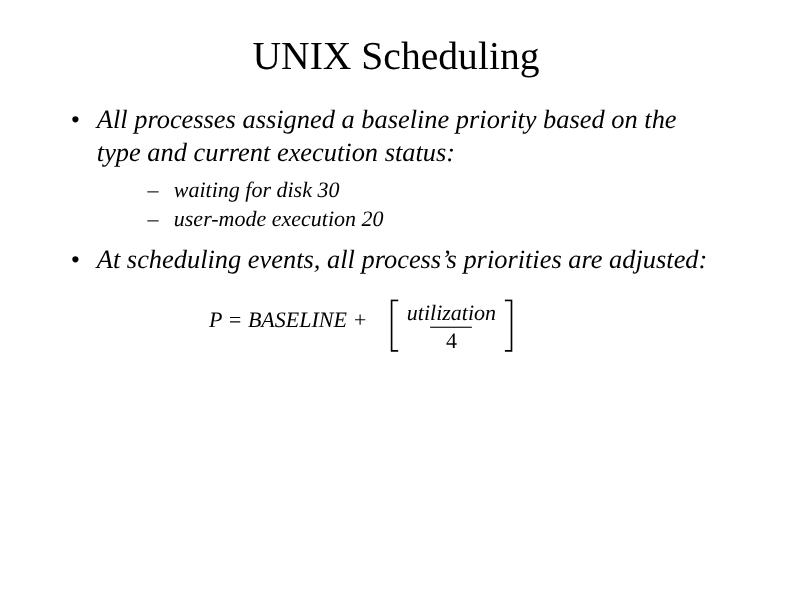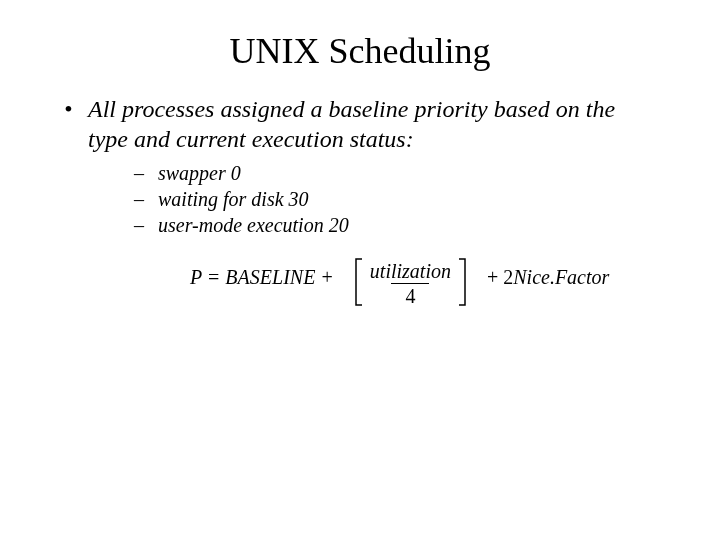--- a/index.html
+++ b/index.html
@@ -119,25 +119,27 @@
 
 <div class="slide">
 
   <div class="title">UNIX Scheduling</div>
 
   <ul class="level1">
     <li>
       <span>All processes assigned a baseline priority based on the type and current execution status:</span>
       <div class="sub-wrap">
         <ul class="level2">
-          <li>swapper  0</li>
           <li>waiting for disk 30</li>
           <li>user-mode execution     20</li>
         </ul>
       </div>
+    </li>
+    <li>
+      <span>At scheduling events, all process’s priorities are adjusted:</span>
     </li>
   </ul>
 
   <div class="formula">
     <span class="lhs">P = BASELINE +</span>
     <span class="bracket">
       <span class="bracket-side">
         <svg viewBox="0 0 10 48">
             <path d="M8 1 H2 V47 H8" fill="none" stroke="#000" stroke-width="1.5"></path>
           </svg>
@@ -145,19 +147,15 @@
       <span class="frac">
         <span class="num">utilization</span>
         <span class="den num-normal">4</span>
       </span>
       <span class="bracket-side">
         <svg viewBox="0 0 10 48">
             <path d="M2 1 H8 V47 H2" fill="none" stroke="#000" stroke-width="1.5"></path>
           </svg>
       </span>
     </span>
-    <span class="rhs">
-      <span class="num-normal">+</span>
-      <span class="num-normal">2</span><span>Nice.Factor</span>
-    </span>
   </div>
 
 </div>
 
 </body></html>

